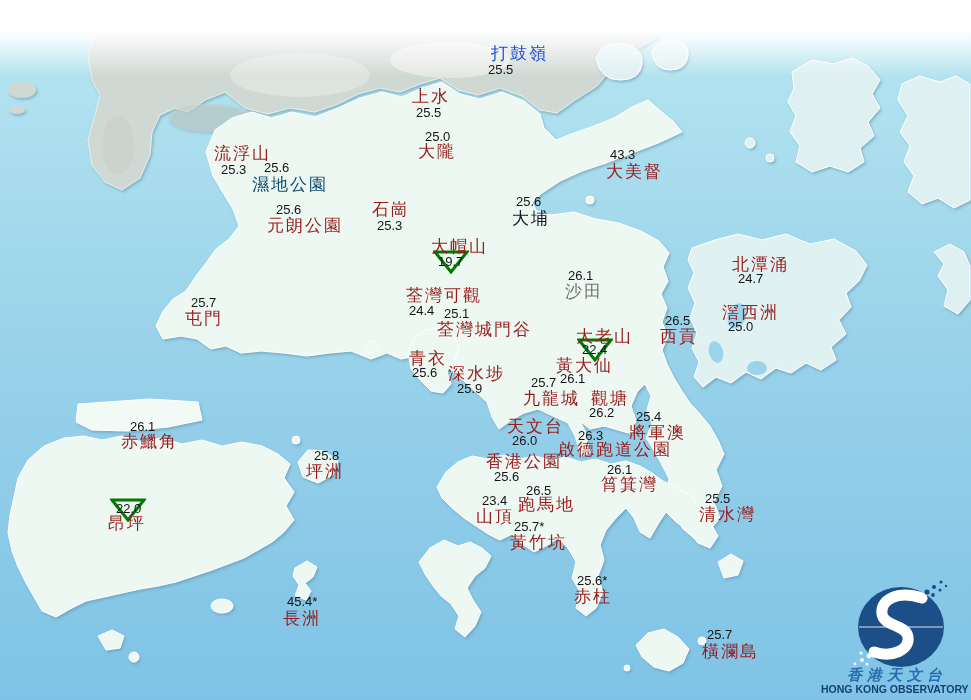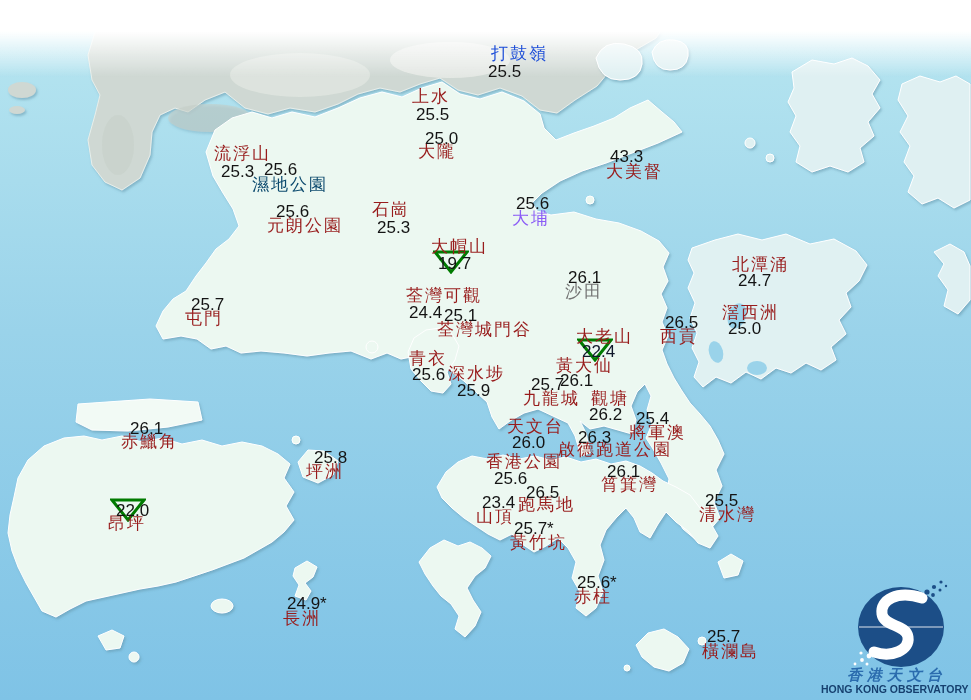--- a/index.html
+++ b/index.html
@@ -7,21 +7,21 @@
          font-family:"Liberation Sans","DejaVu Sans",sans-serif;}
   .map-svg{position:absolute;left:0;top:0;}
   .title-bar{position:absolute;left:8px;top:5px;z-index:30;
              font-family:"Liberation Serif","DejaVu Serif",serif;
              font-size:20px;letter-spacing:1px;color:#111;white-space:nowrap;}
   .fade-top{position:absolute;left:0;top:31px;width:100%;height:46px;z-index:5;
             background:linear-gradient(#ffffff,rgba(255,255,255,0));pointer-events:none;}
   #stations{position:absolute;left:0;top:0;width:971px;height:700px;z-index:20;}
   .st-label{position:absolute;font-family:"Liberation Serif","DejaVu Serif",serif;
             font-size:17px;letter-spacing:2px;line-height:1;white-space:nowrap;z-index:22;}
-  .st-value{position:absolute;font-size:17px;line-height:1;white-space:nowrap;z-index:23;
+  .st-value{position:absolute;font-size:13px;line-height:1;white-space:nowrap;z-index:23;
             font-family:"Liberation Sans","DejaVu Sans",sans-serif;}
   .st-marker{position:absolute;z-index:21;}
   .logo-box{position:absolute;right:0;top:578px;width:150px;z-index:25;text-align:center;}
   .logo-cn{position:absolute;left:16px;top:88px;width:120px;text-align:center;
            font-family:"Liberation Serif","DejaVu Serif",serif;font-weight:bold;
            font-size:15px;letter-spacing:5px;white-space:nowrap;font-style:italic;}
   .logo-en{position:absolute;left:0px;top:105px;width:150px;text-align:left;padding-right:1px;
            font-weight:bold;font-size:10.5px;letter-spacing:0px;white-space:nowrap;}
 </style>
 </head>
@@ -118,21 +118,21 @@
       <span class="st-label" style="left: 214px; top: 145px; color: rgb(152, 28, 28);">流浮山</span>
       <span class="st-value" style="left: 264px; top: 161px; color: rgb(20, 20, 20);">25.6</span>
       <span class="st-label" style="left: 252px; top: 176px; color: #0c4a6e;">濕地公園</span>
       <span class="st-value" style="left: 276px; top: 203px; color: rgb(20, 20, 20);">25.6</span>
       <span class="st-label" style="left: 267px; top: 217px; color: rgb(152, 28, 28);">元朗公園</span>
       <span class="st-value" style="left: 377px; top: 219px; color: rgb(20, 20, 20);">25.3</span>
       <span class="st-label" style="left: 372px; top: 201px; color: rgb(152, 28, 28);">石崗</span>
       <span class="st-value" style="left: 610px; top: 148px; color: rgb(20, 20, 20);">43.3</span>
       <span class="st-label" style="left: 606px; top: 163px; color: rgb(152, 28, 28);">大美督</span>
       <span class="st-value" style="left: 516px; top: 195px; color: rgb(20, 20, 20);">25.6</span>
-      <span class="st-label" style="left: 512px; top: 210px; color: #8b5cf6;">大埔</span>
+      <span class="st-label" style="left: 512px; top: 210px; color: #0f172a;">大埔</span>
       <span class="st-marker" style="left: 433px; top: 250px;"><svg width="36" height="24" viewBox="0 0 36 24">
           <path d="M2 2 H34 L18 22 Z" fill="none" stroke="#007b00" stroke-width="3"></path>
         </svg></span>
       <span class="st-value" style="left: 438px; top: 255px; color: rgb(20, 20, 20);">19.7</span>
       <span class="st-label" style="left: 431px; top: 238px; color: rgb(152, 28, 28);">大帽山</span>
       <span class="st-value" style="left: 409px; top: 304px; color: rgb(20, 20, 20);">24.4</span>
       <span class="st-label" style="left: 406px; top: 287px; color: rgb(152, 28, 28);">荃灣可觀</span>
       <span class="st-value" style="left: 568px; top: 269px; color: rgb(20, 20, 20);">26.1</span>
       <span class="st-label" style="left: 565px; top: 283px; color: #737373;">沙田</span>
       <span class="st-value" style="left: 444px; top: 307px; color: rgb(20, 20, 20);">25.1</span>
@@ -180,21 +180,21 @@
       <span class="st-label" style="left: 699px; top: 506px; color: rgb(152, 28, 28);">清水灣</span>
       <span class="st-value" style="left: 130px; top: 420px; color: rgb(20, 20, 20);">26.1</span>
       <span class="st-label" style="left: 121px; top: 433px; color: rgb(152, 28, 28);">赤鱲角</span>
       <span class="st-value" style="left: 314px; top: 449px; color: rgb(20, 20, 20);">25.8</span>
       <span class="st-label" style="left: 306px; top: 463px; color: rgb(152, 28, 28);">坪洲</span>
       <span class="st-marker" style="left: 110px; top: 498px;"><svg width="36" height="24" viewBox="0 0 36 24">
           <path d="M2 2 H34 L18 22 Z" fill="none" stroke="#007b00" stroke-width="3"></path>
         </svg></span>
       <span class="st-value" style="left: 116px; top: 502px; color: rgb(20, 20, 20);">22.0</span>
       <span class="st-label" style="left: 108px; top: 515px; color: rgb(152, 28, 28);">昂坪</span>
-      <span class="st-value" style="left: 287px; top: 595px; color: rgb(20, 20, 20);">24.9*</span>
+      <span class="st-value" style="left: 287px; top: 595px; color: rgb(20, 20, 20);">45.4*</span>
       <span class="st-label" style="left: 283px; top: 610px; color: rgb(152, 28, 28);">長洲</span>
       <span class="st-value" style="left: 577px; top: 574px; color: rgb(20, 20, 20);">25.6*</span>
       <span class="st-label" style="left: 574px; top: 588px; color: rgb(152, 28, 28);">赤柱</span>
       <span class="st-value" style="left: 707px; top: 628px; color: rgb(20, 20, 20);">25.7</span>
       <span class="st-label" style="left: 702px; top: 643px; color: rgb(152, 28, 28);">橫瀾島</span>
     </div>
 
   <div class="logo-box">
     <svg width="150" height="122" viewBox="0 0 150 122">
       <ellipse cx="80" cy="49" rx="43" ry="40" fill="#1c4e87"></ellipse>

